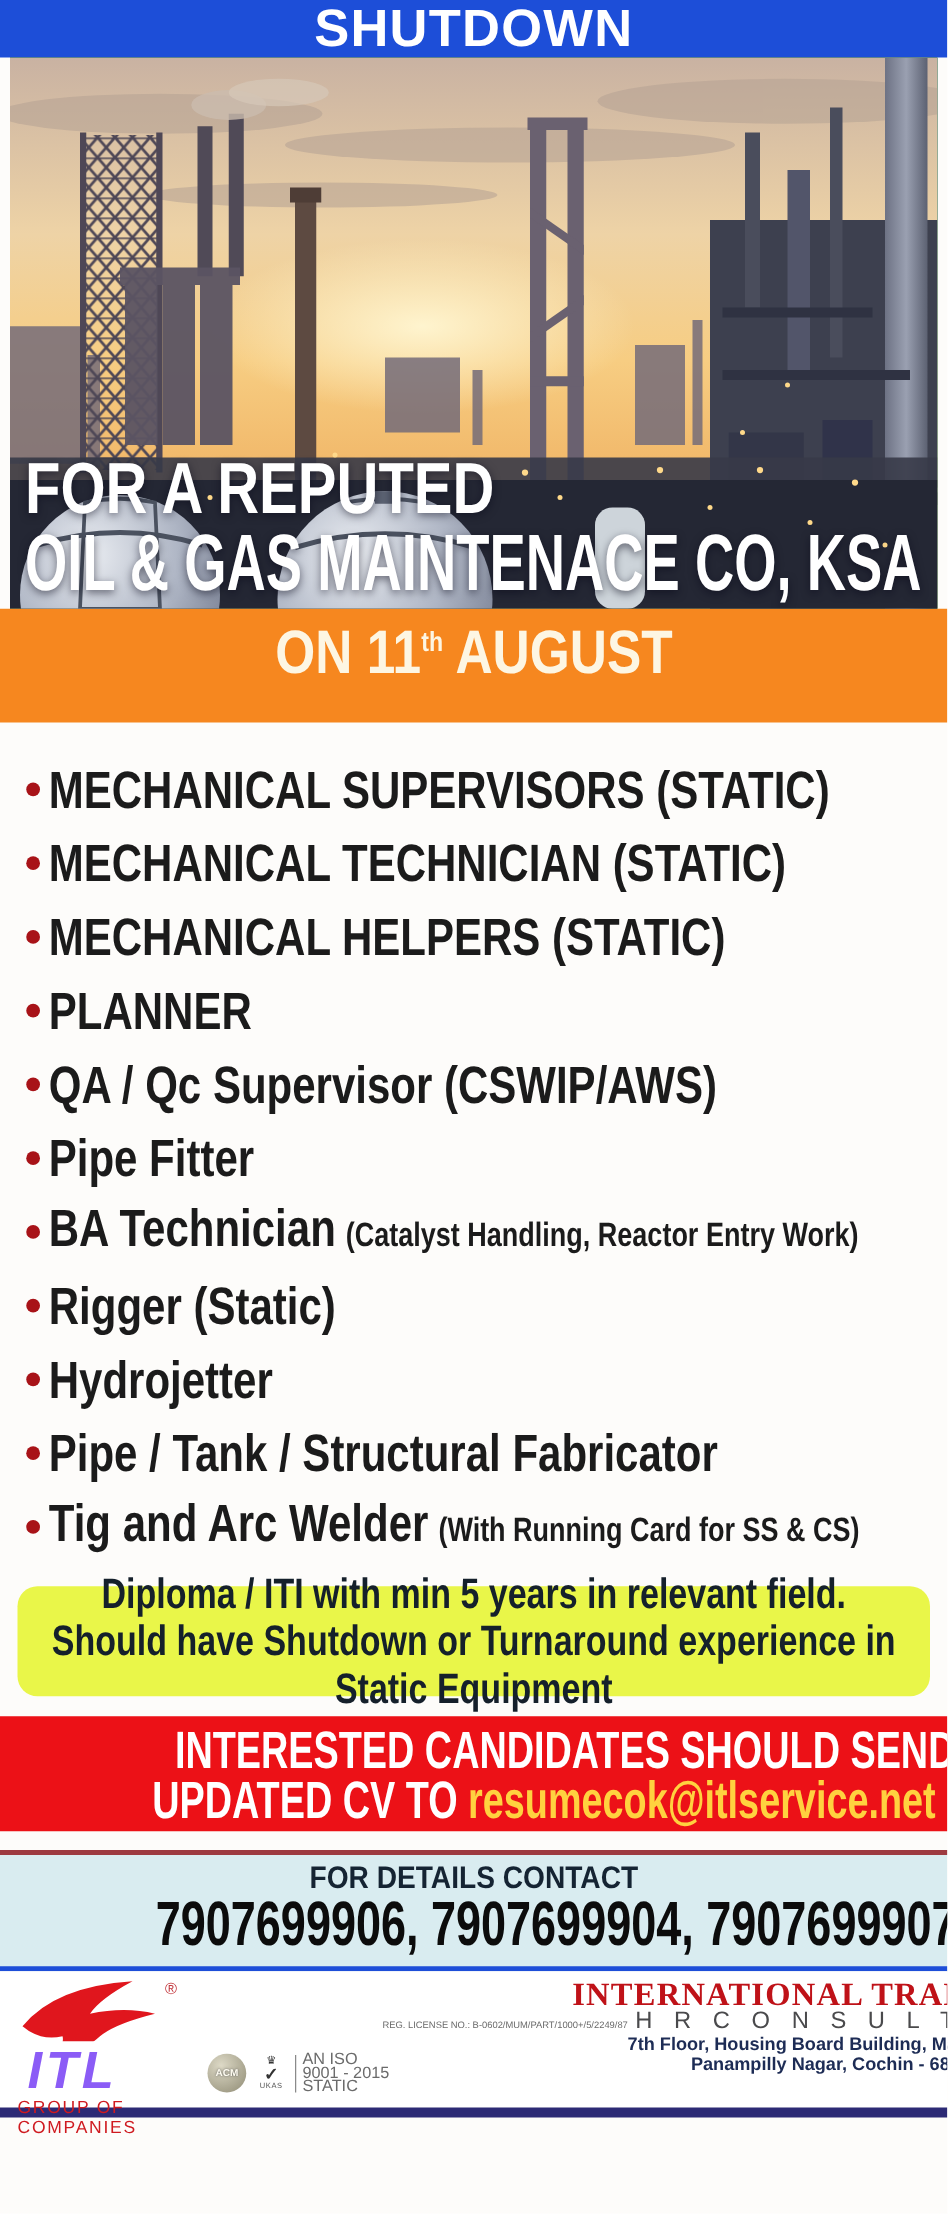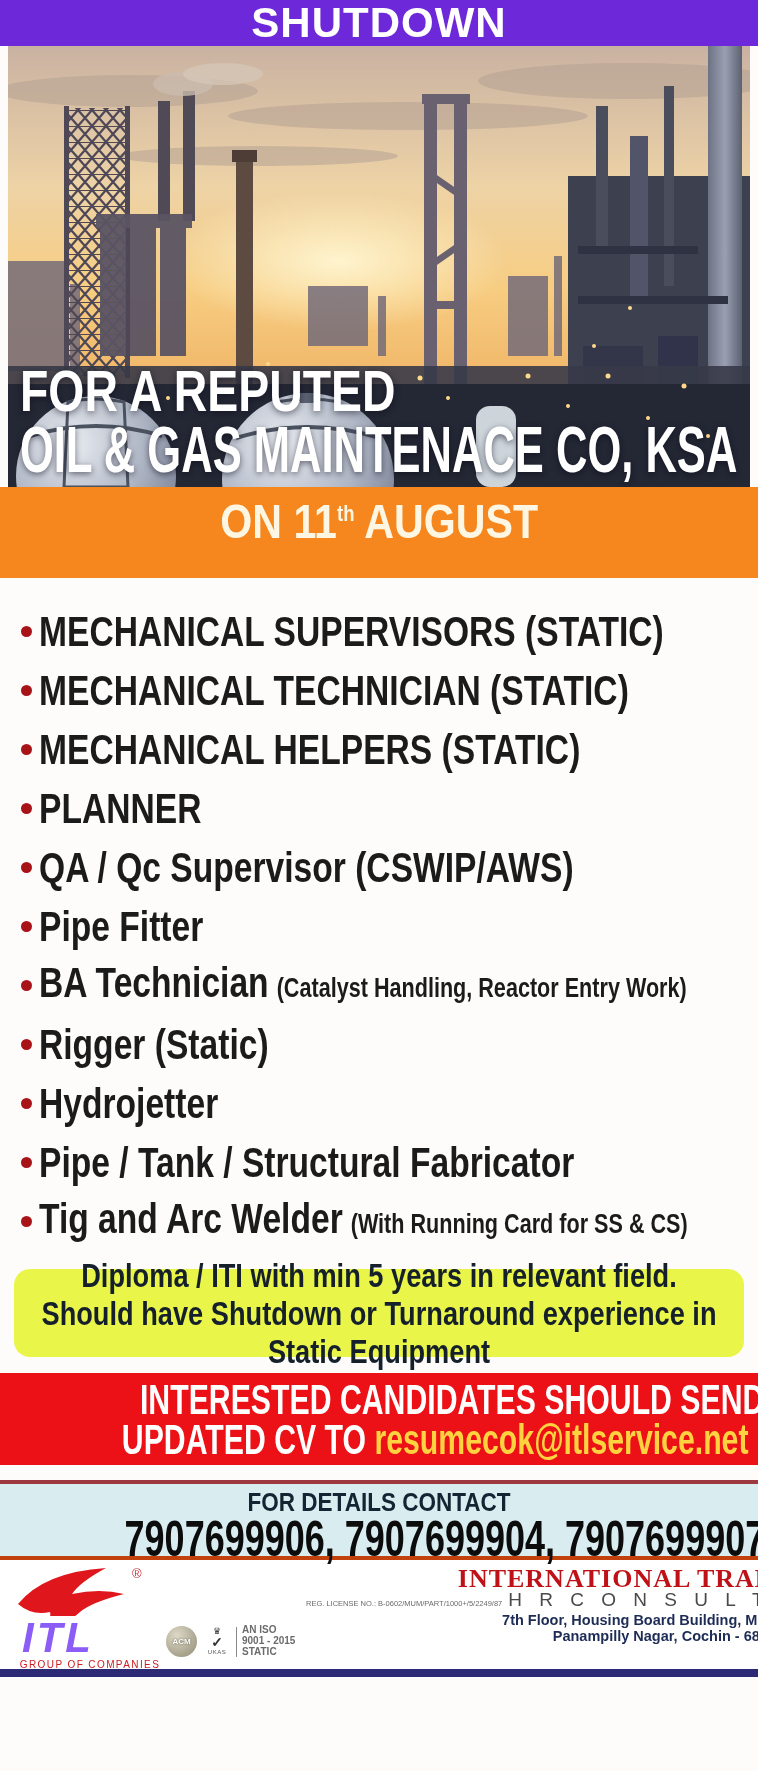--- a/index.html
+++ b/index.html
@@ -13,21 +13,21 @@
   .ol{transform-origin:0 50%;}
   .oc{transform-origin:50% 50%;}
   .sx68{transform:scaleX(.68);}
   .sx72{transform:scaleX(.72);}
   .sx80{transform:scaleX(.80);}
   .sx84{transform:scaleX(.84);}
   .sx90{transform:scaleX(.90);}
 
   
   .top-banner{
-    height:46px;background:#6d28d9;color:#ffffff;
+    height:46px;background:#1d4ed8;color:#ffffff;
     display:flex;align-items:center;justify-content:center;
     font-size:42px;font-weight:bold;letter-spacing:1px;
   }
 
   
   .hero{position:relative;height:441px;margin:0 8px;overflow:hidden;background:#14532d;}
   .hero svg{position:absolute;inset:0;display:block;}
   .hero-text{position:absolute;left:12px;bottom:6px;color:#ffffff;text-shadow:0 2px 8px rgba(10,10,25,.55);}
   .hero-line1{font-size:58px;font-weight:bold;line-height:56px;}
   .hero-line2{font-size:64px;font-weight:bold;line-height:62px;}
@@ -60,45 +60,45 @@
   
   .cv-banner{
     margin-top:16px;height:92px;background:#ec1117;color:#ffffff;text-align:center;
     font-weight:bold;padding-top:7px;box-sizing:border-box;
   }
   .cv-line{font-size:42px;line-height:40px;}
   .cv-email{color:#ffd23f;}
 
   
   .contact{
-    margin-top:15px;height:80px;box-sizing:border-box;background:#d9ecf0;
-    border-top:4px solid #9d3a40;border-bottom:4px solid #c2410c;
+    margin-top:15px;height:97px;box-sizing:border-box;background:#d9ecf0;
+    border-top:4px solid #9d3a40;border-bottom:4px solid #1d4ed8;
     text-align:center;padding-top:4px;
   }
   .contact-heading{font-size:25px;font-weight:bold;color:#152433;line-height:28px;}
   .contact-phones{font-size:50px;font-weight:bold;color:#0c0c0c;line-height:46px;}
 
   
   .footer{height:109px;padding:6px 12px 0 14px;box-sizing:border-box;display:flex;background:#ffffff;}
   .logo-block{width:152px;flex:none;position:relative;}
   .logo-reg{position:absolute;left:118px;top:0;font-size:13px;color:#c2343a;}
   .logo-word{font-style:italic;font-weight:bold;font-size:42px;line-height:36px;color:#8b5cf6;letter-spacing:3px;margin-left:8px;}
-  .logo-tagline{font-size:10px;color:#cf1a20;letter-spacing:1.4px;margin-top:3px;text-align:center;}
+  .logo-tagline{font-size:14px;color:#cf1a20;letter-spacing:1.4px;margin-top:3px;}
   .badges{width:140px;flex:none;display:flex;align-items:flex-end;padding-bottom:12px;gap:5px;}
   .acm-badge{
     width:31px;height:31px;border-radius:50%;flex:none;
     background:radial-gradient(circle at 35% 30%,#ddd9c6,#8f8b74);
     display:flex;align-items:center;justify-content:center;
     color:#fffdf2;font-size:8px;font-weight:bold;text-shadow:0 0 2px #555;
   }
   .ukas{width:30px;flex:none;text-align:center;color:#333;line-height:9px;border-right:1px solid #8a8a8a;padding-right:4px;}
   .ukas .crown{font-size:9px;}
   .ukas .check{font-size:14px;font-weight:bold;line-height:12px;}
   .ukas .ukas-label{font-size:6px;letter-spacing:.5px;color:#555;}
-  .iso-text{font-size:10px;color:#6b6b6b;line-height:11px;white-space:nowrap;font-weight:bold;}
+  .iso-text{font-size:13px;color:#6b6b6b;line-height:11px;white-space:nowrap;}
   .footer-right{flex:1;text-align:right;}
   .company-title{
     font-family:"Liberation Serif",serif;font-weight:bold;font-size:26px;line-height:26px;
     color:#bf1218;letter-spacing:1px;white-space:nowrap;
   }
   .license-row{display:flex;align-items:baseline;justify-content:flex-end;gap:6px;line-height:16px;}
   .license{font-size:7.5px;color:#6a6a6a;white-space:nowrap;}
   .division{font-size:19px;color:#4a4a4c;letter-spacing:6px;font-weight:500;white-space:nowrap;}
   .addr{font-size:14.5px;font-weight:bold;color:#1d2c55;line-height:16px;}
   .phone-line{font-size:15.5px;font-weight:bold;color:#1d2c55;line-height:18px;}

